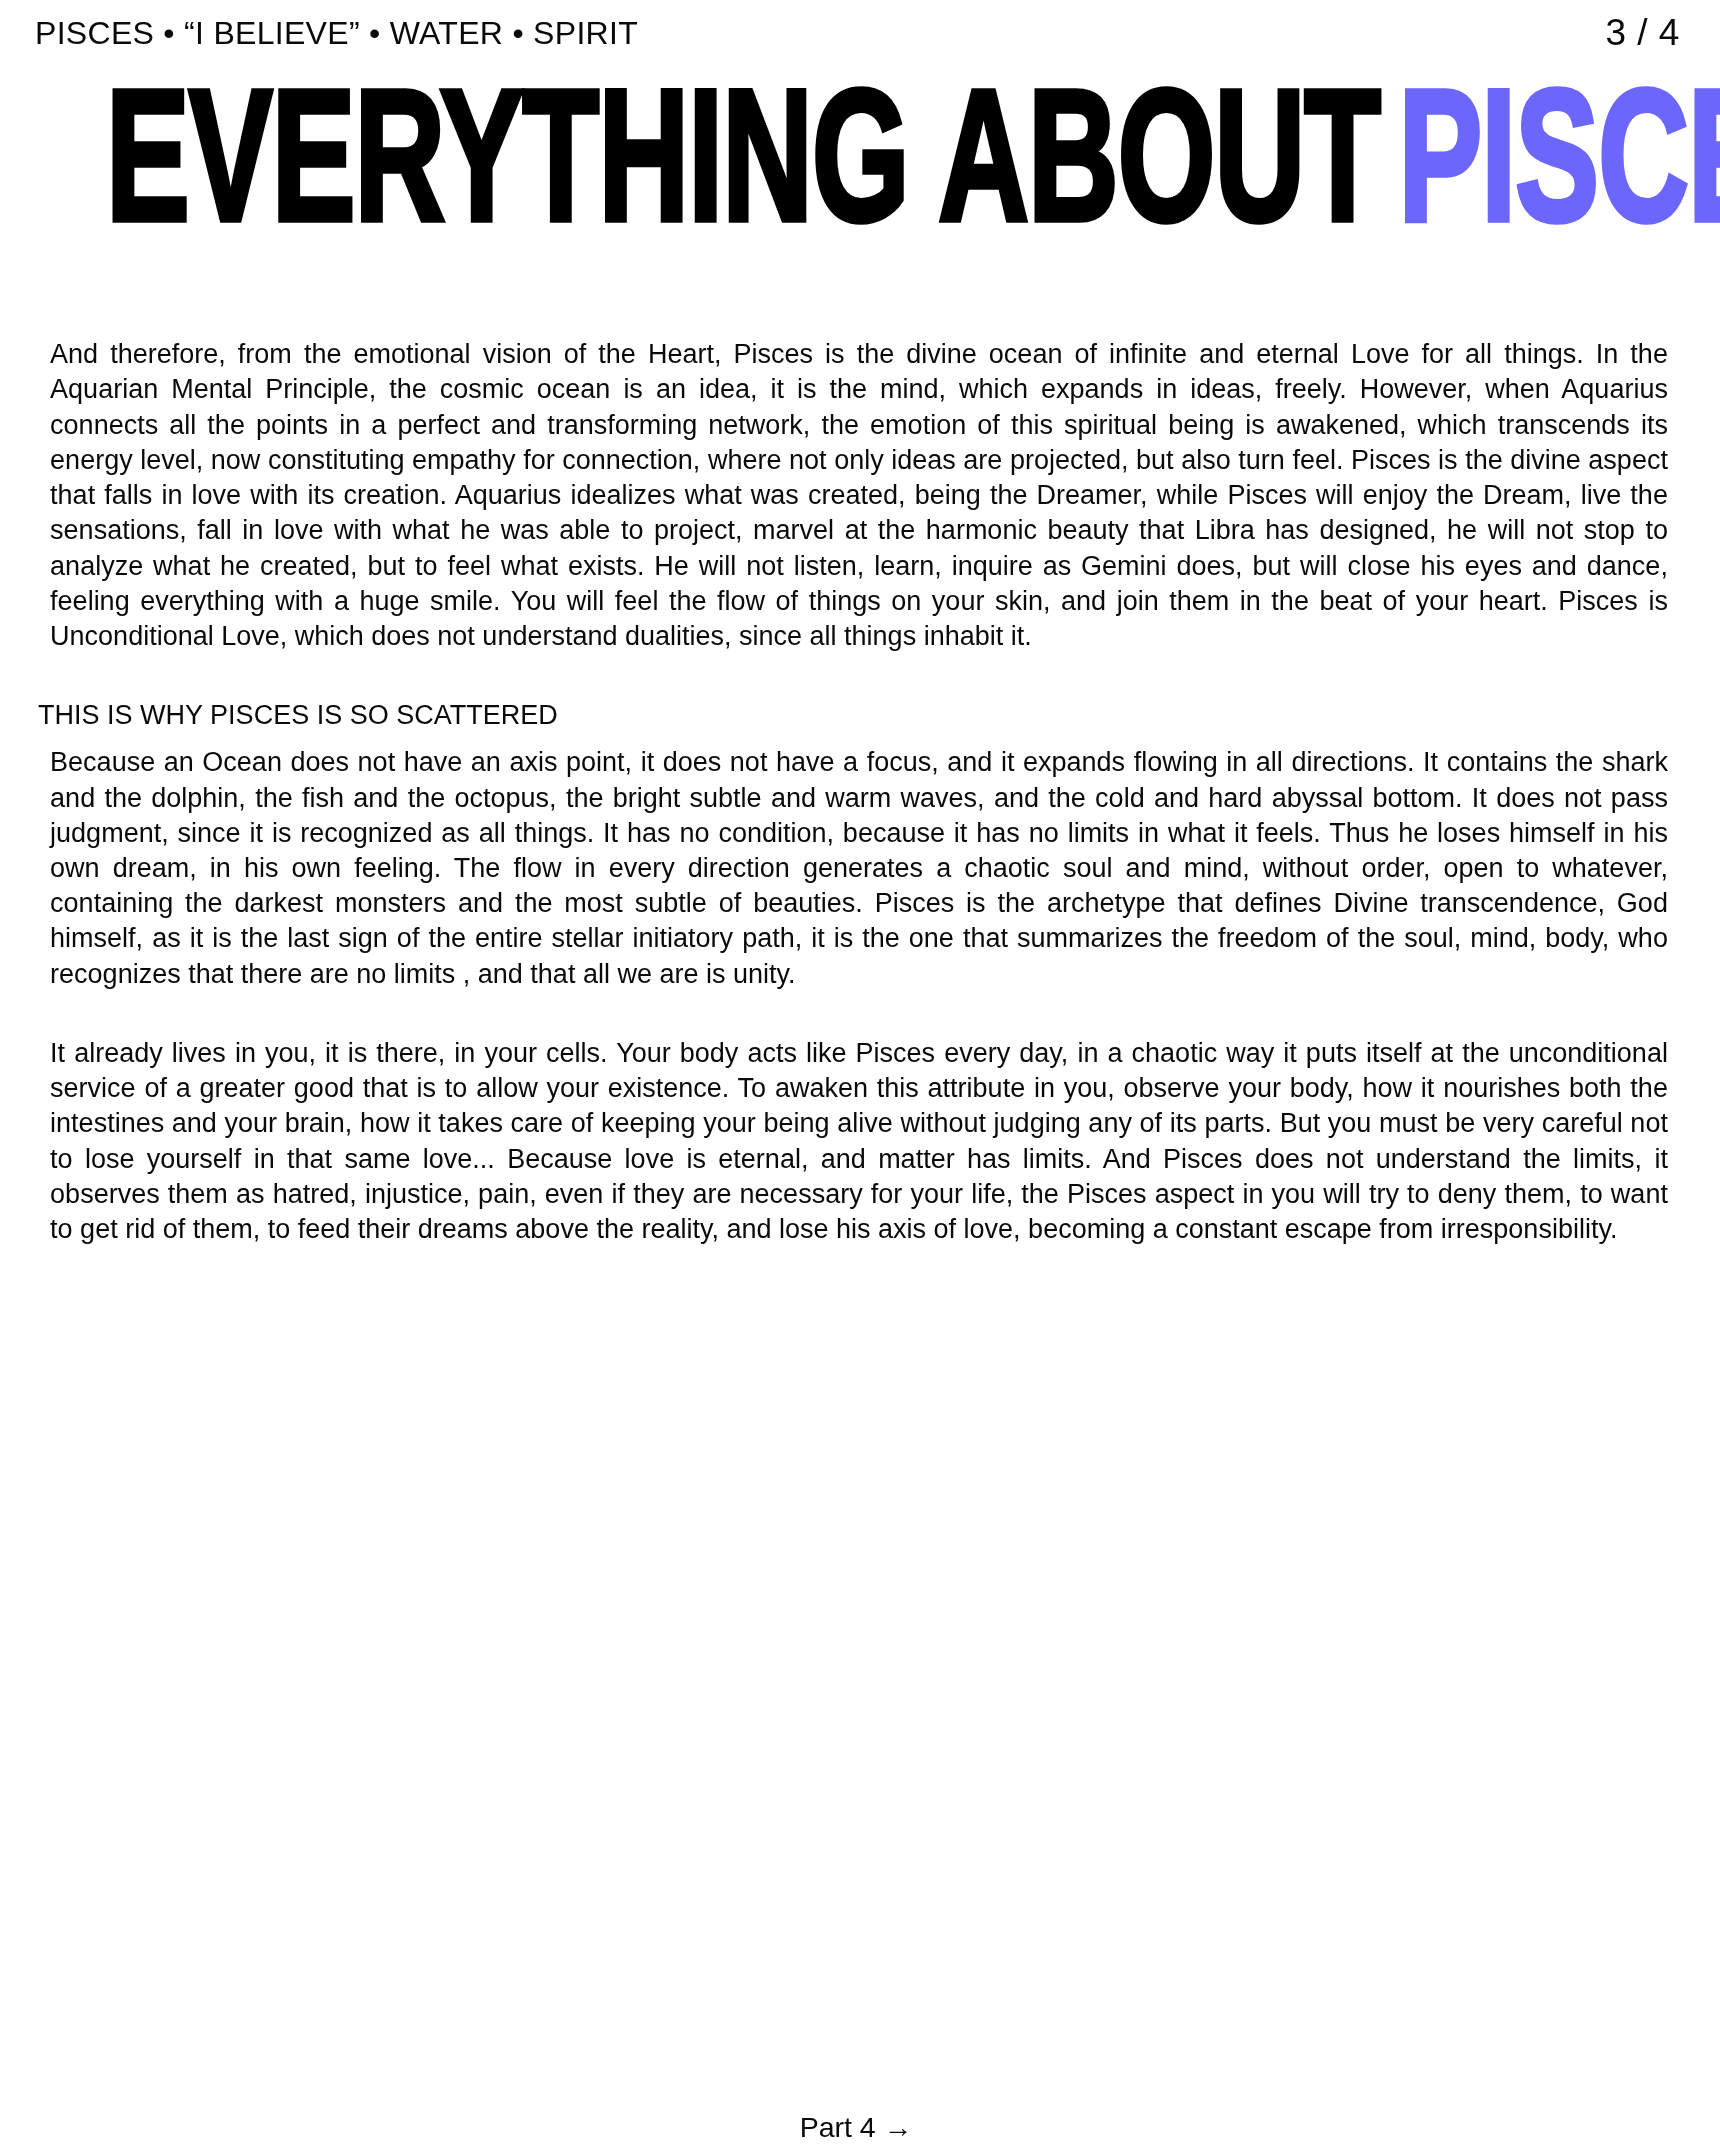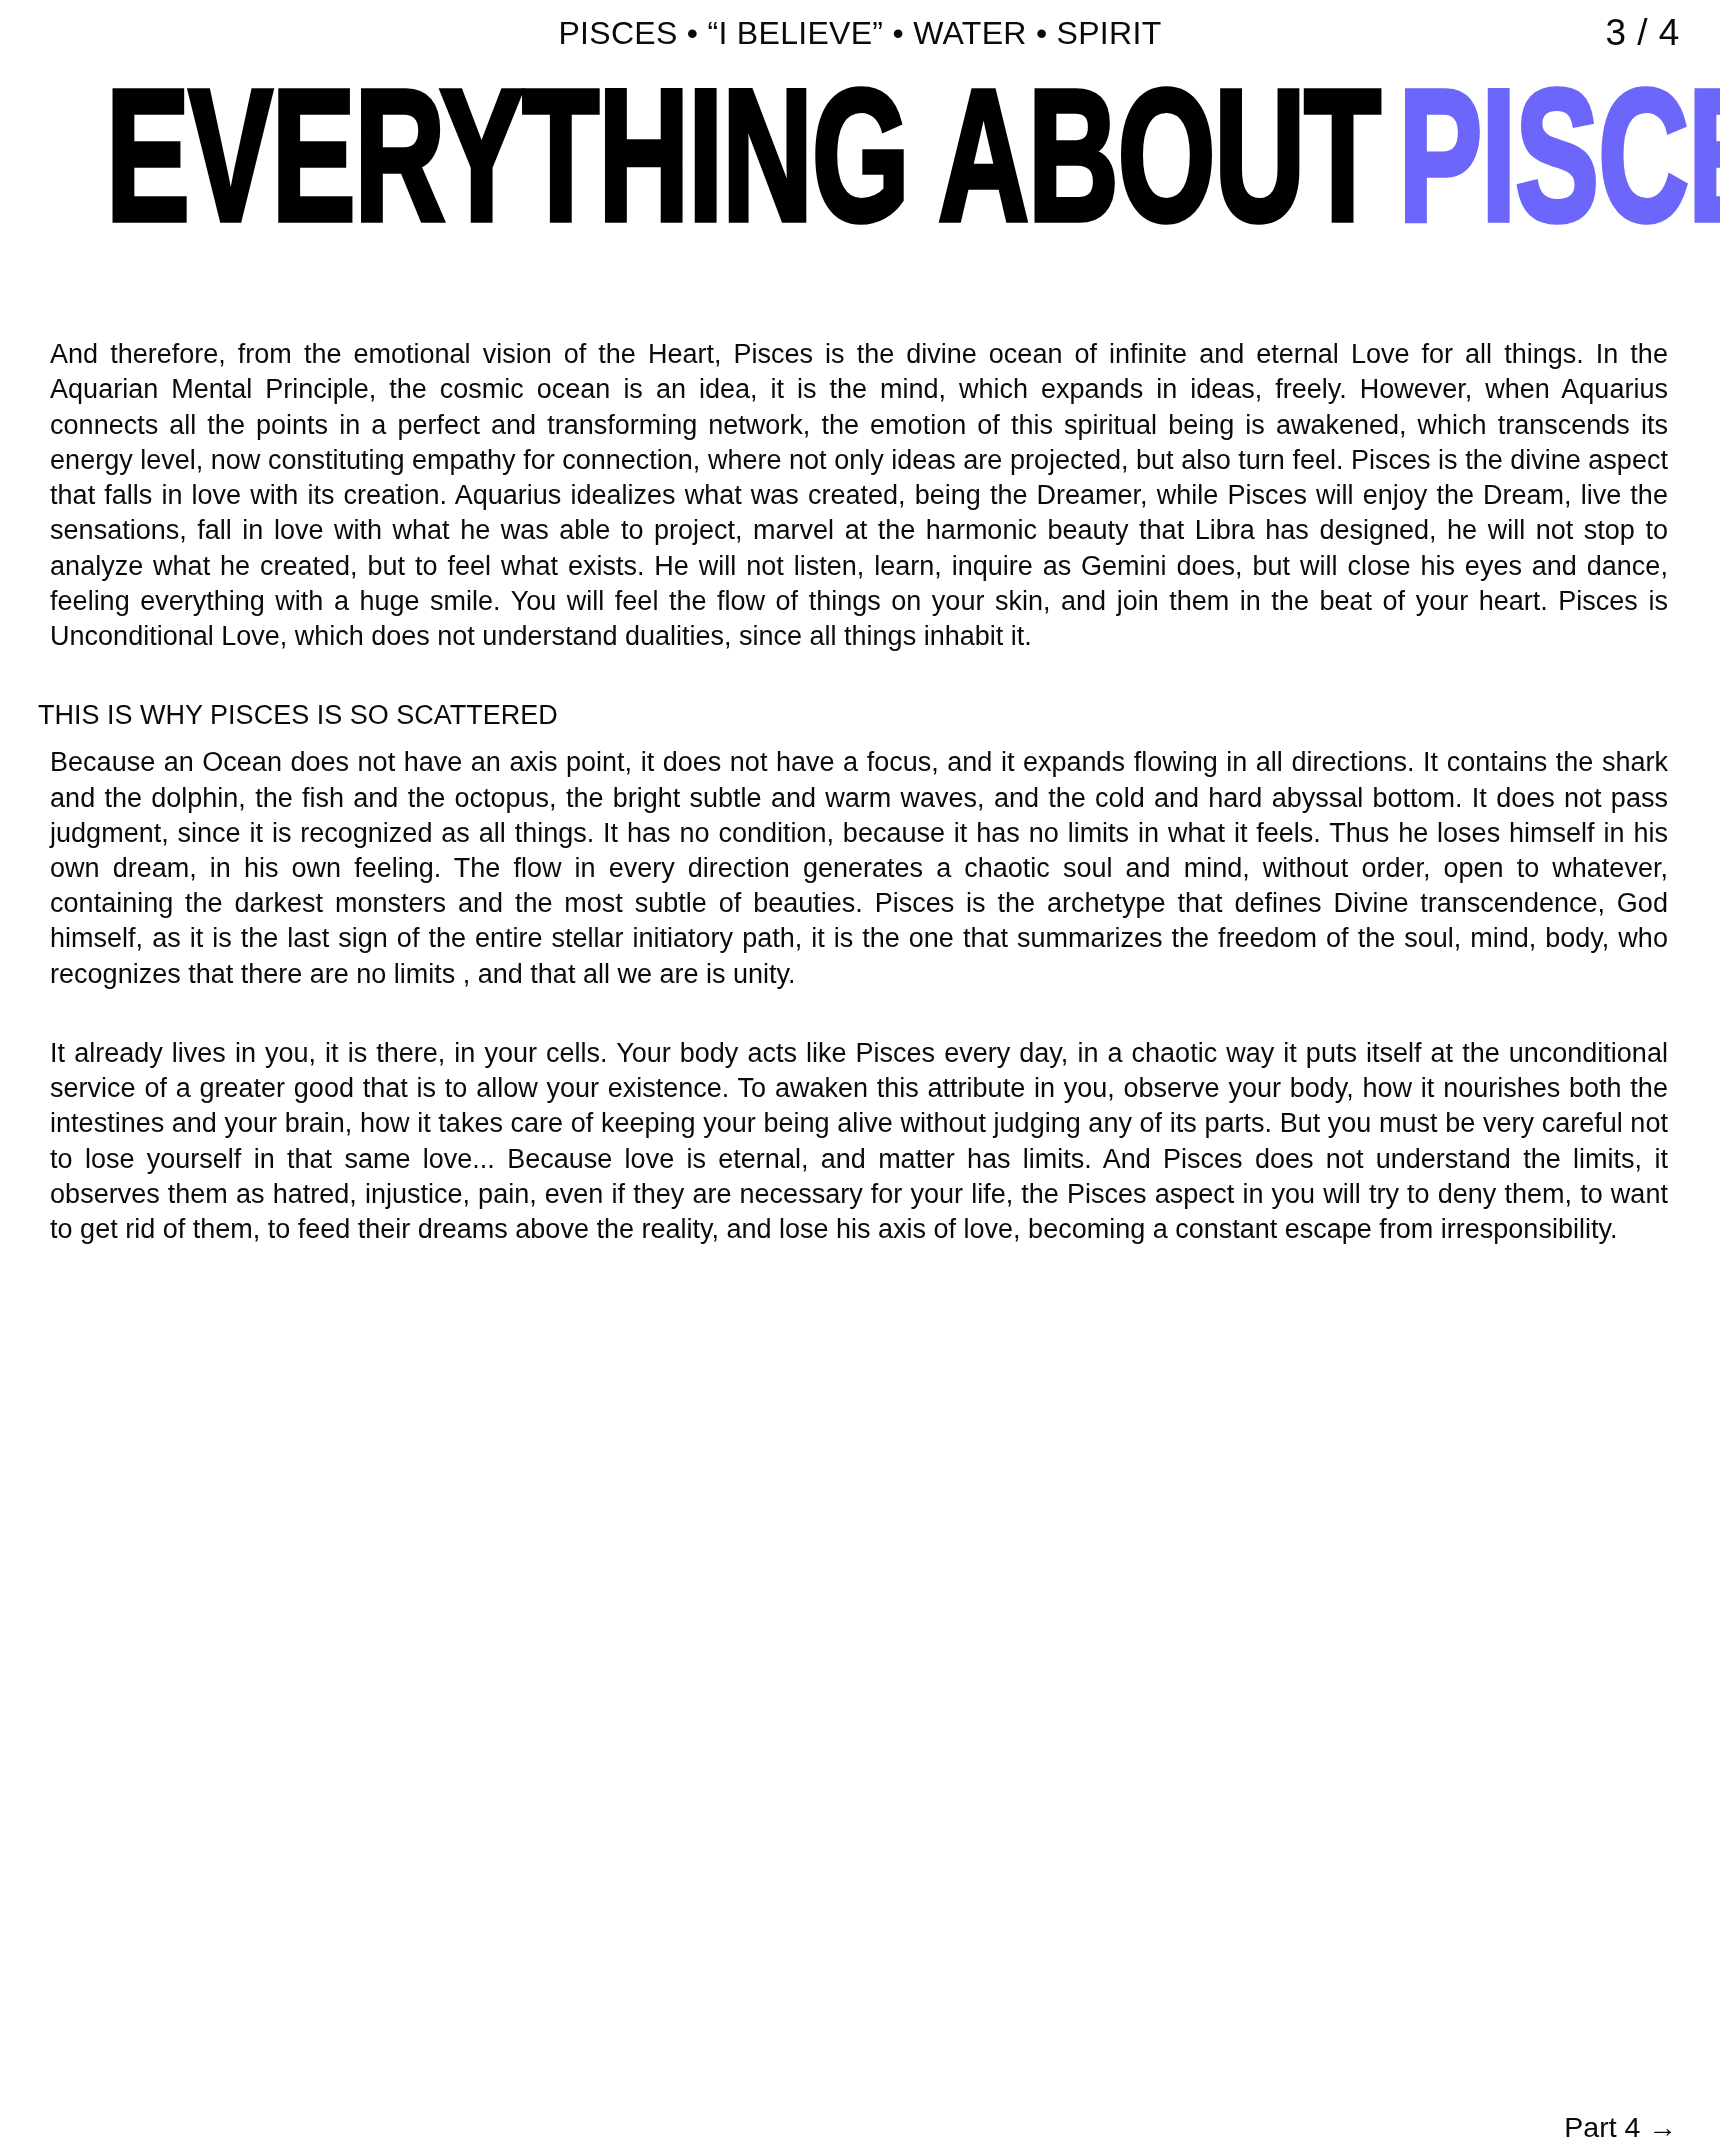--- a/index.html
+++ b/index.html
@@ -30,21 +30,21 @@
   
   .topbar {
     position: relative;
     height: 60px;
     margin-top: 4.1px;
     flex: none;
   }
   .kicker {
     position: absolute;
     left: 0; right: 0; top: 13.3px;
-    text-align: center;
+    text-align: left;
     font-size: 32px;
     line-height: 1;
     letter-spacing: 0.3px;
     font-weight: 400;
     white-space: nowrap;
   }
   .pagenum {
     position: absolute;
     right: 5.1px;
     top: 10.2px;
@@ -113,21 +113,21 @@
     text-align: center;
     font-style: italic;
     font-size: 24px;
     line-height: 1.42;
     font-weight: 400;
     margin: 0 0 53px 0;
     padding-right: 46px;
   }
   .caption div { white-space: nowrap; }
   .partlink {
-    text-align: right;
+    text-align: center;
     font-size: 28.5px;
     line-height: 1;
     padding-right: 8.2px;
     font-weight: 400;
   }
 </style>
 </head>
 <body>
 
 <div class="page">

